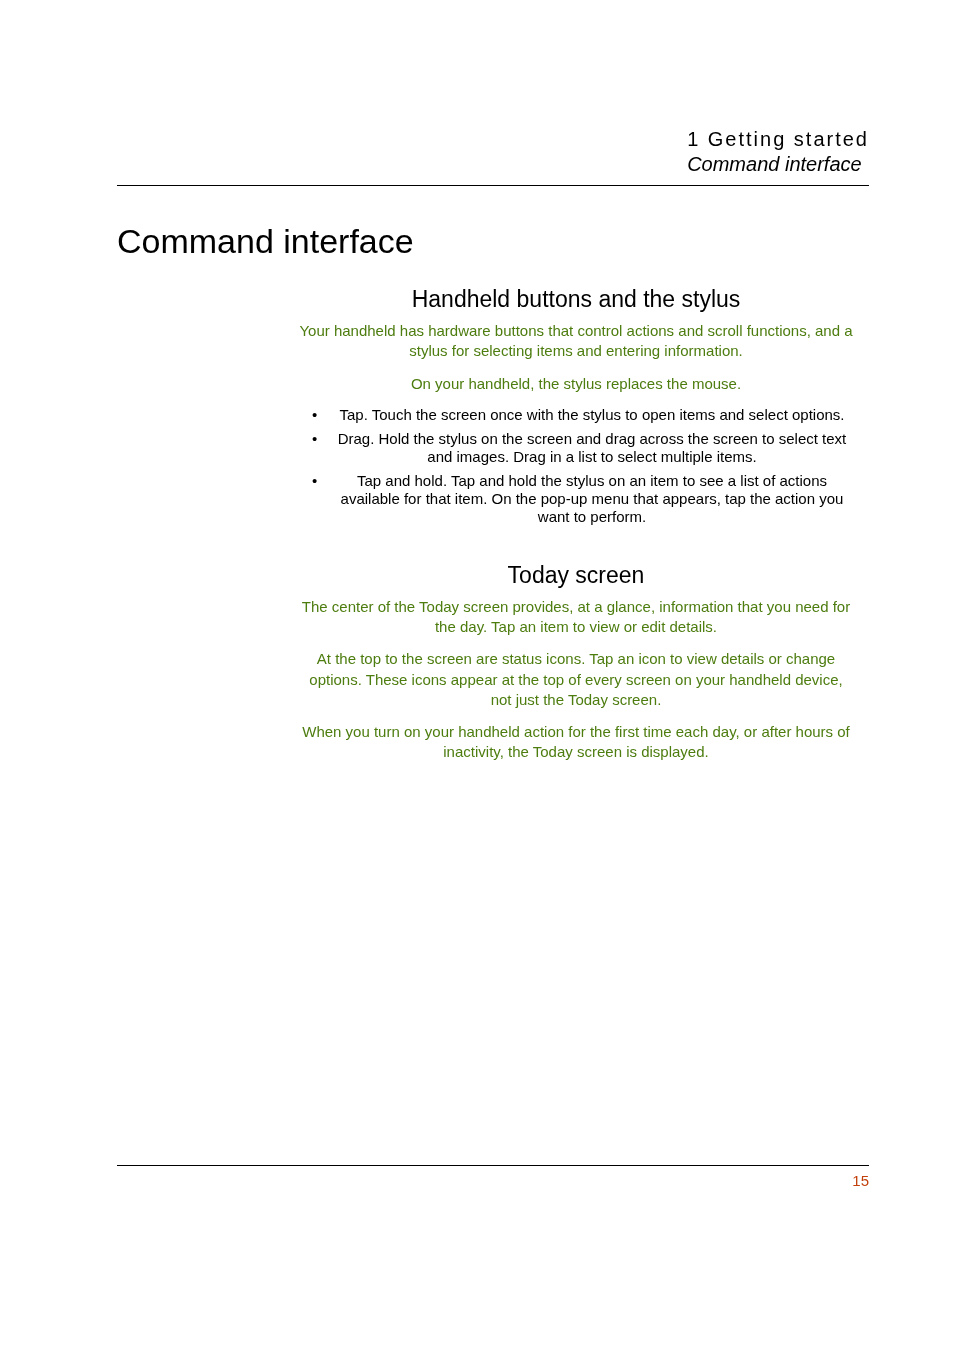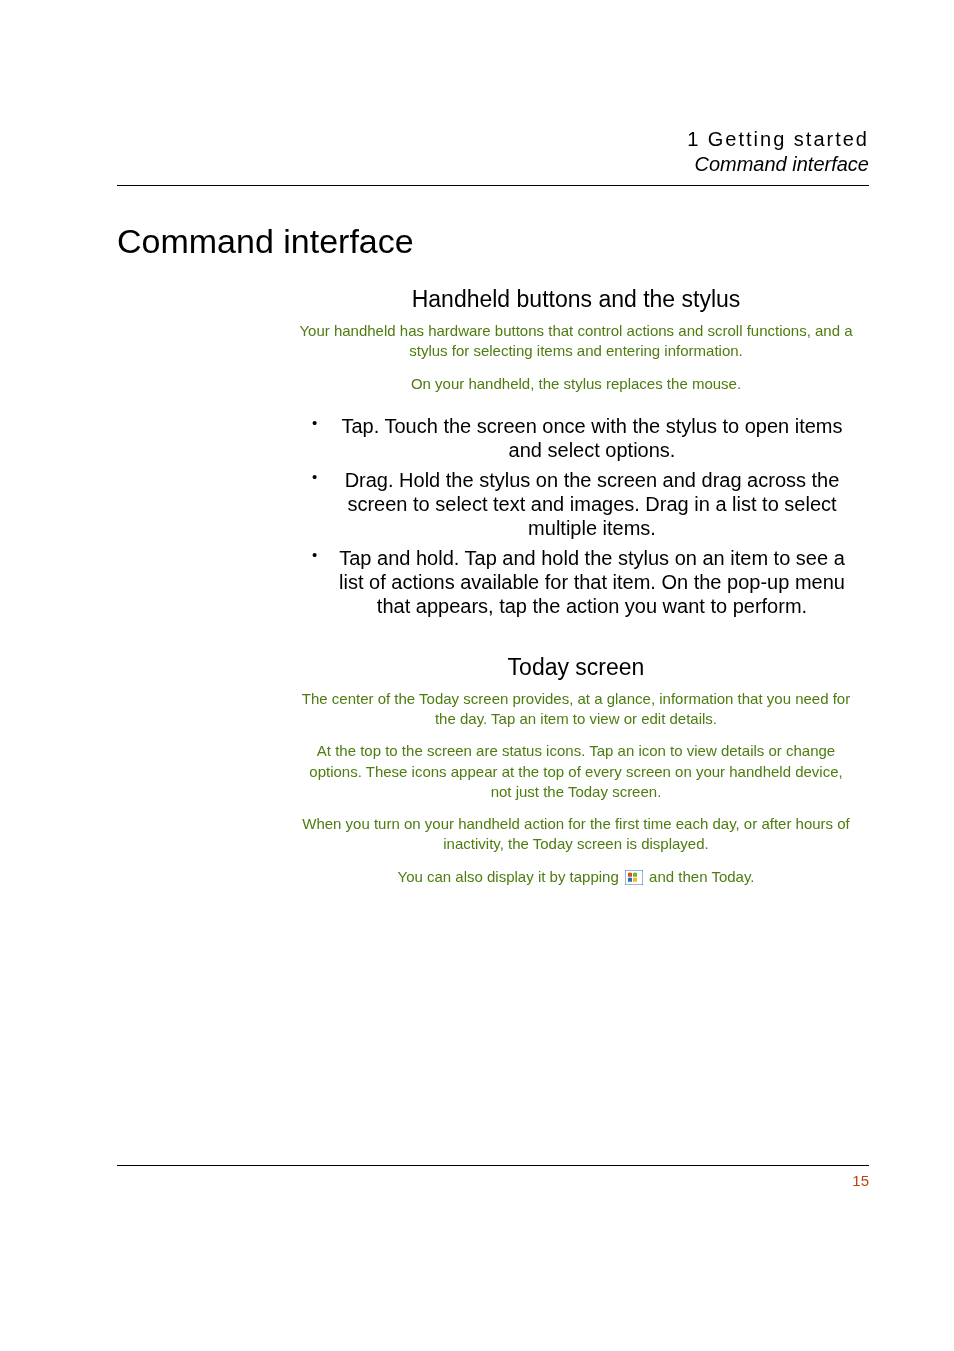--- a/index.html
+++ b/index.html
@@ -12,21 +12,20 @@
       background-color: #ffffff;
       width: 954px;
       height: 1351px;
       position: relative;
       color: #000000;
     }
     .page-header {
       position: absolute;
       top: 128px;
       right: 85px;
-      text-align: right;
     }
     .chapter-number {
       font-size: 20px;
       letter-spacing: 2px;
       font-weight: 400;
       color: #000;
     }
     .section-header {
       font-size: 20px;
       font-style: italic;
@@ -67,29 +66,29 @@
     .subsection-heading.second {
       margin-top: 36px;
     }
     .body-text {
       font-size: 15px;
       line-height: 1.35;
       color: #4d7c0f;
       margin-bottom: 12px;
     }
     .body-text.tight {
-      margin-bottom: 20px;
+      margin-bottom: 12px;
     }
     ul.bullet-list {
       list-style: none;
       padding-left: 18px;
       margin-bottom: 8px;
     }
     ul.bullet-list li {
-      font-size: 20px;
+      font-size: 15px;
       line-height: 1.2;
       position: relative;
       padding-left: 14px;
       margin-bottom: 6px;
     }
     ul.bullet-list li::before {
       content: "•";
       position: absolute;
       left: -4px;
       top: 0;
@@ -142,27 +141,18 @@
     <li>Drag. Hold the stylus on the screen and drag across the screen to select text and images. Drag in a list to select multiple items.</li>
     <li>Tap and hold. Tap and hold the stylus on an item to see a list of actions available for that item. On the pop-up menu that appears, tap the action you want to perform.</li>
   </ul>
 
   <h2 class="subsection-heading second">Today screen</h2>
 
   <p class="body-text">The center of the Today screen provides, at a glance, information that you need for the day. Tap an item to view or edit details.</p>
   <p class="body-text">At the top to the screen are status icons. Tap an icon to view details or change options. These icons appear at the top of every screen on your handheld device, not just the Today screen.</p>
   <p class="body-text">When you turn on your handheld action for the first time each day, or after hours of inactivity, the Today screen is displayed.</p>
 
-  <p class="body-text">
-    <span>You can also display it by tapping </span><span class="inline-icon"><svg viewBox="0 0 18 15" width="18" height="15">
-          <rect x="0" y="0" width="18" height="15" fill="none" stroke="#2a6fb5" stroke-width="1"></rect>
-          <path d="M3 3 Q5 2 7 3 L7 7 Q5 6 3 7 Z" fill="#d94f2a"></path>
-          <path d="M8 3 Q10 2 12 3 L12 7 Q10 6 8 7 Z" fill="#6fb434"></path>
-          <path d="M3 8 Q5 7 7 8 L7 12 Q5 11 3 12 Z" fill="#2a6fb5"></path>
-          <path d="M8 8 Q10 7 12 8 L12 12 Q10 11 8 12 Z" fill="#f3b72c"></path>
-        </svg></span><span> and then Today.</span>
-  </p>
 
 </div>
 
 <hr class="footer-rule">
 
 <div class="page-number">15</div>
 
 </body></html>

